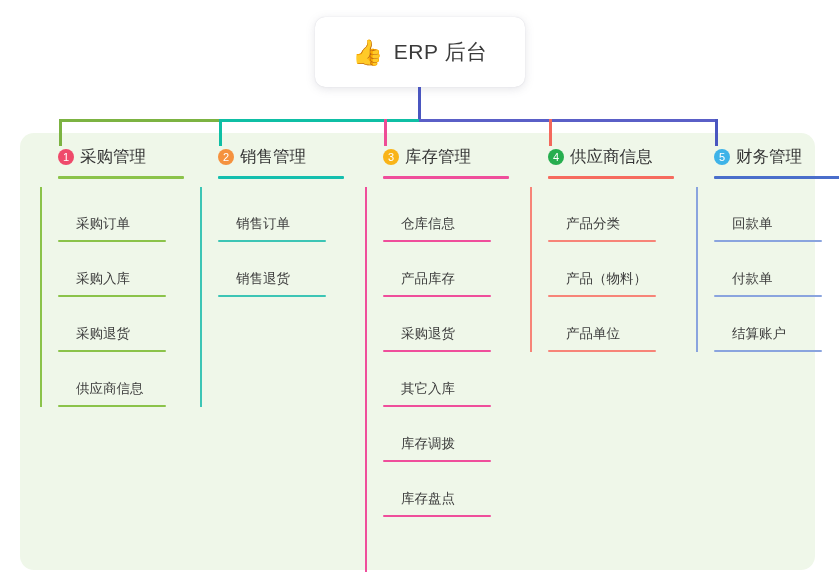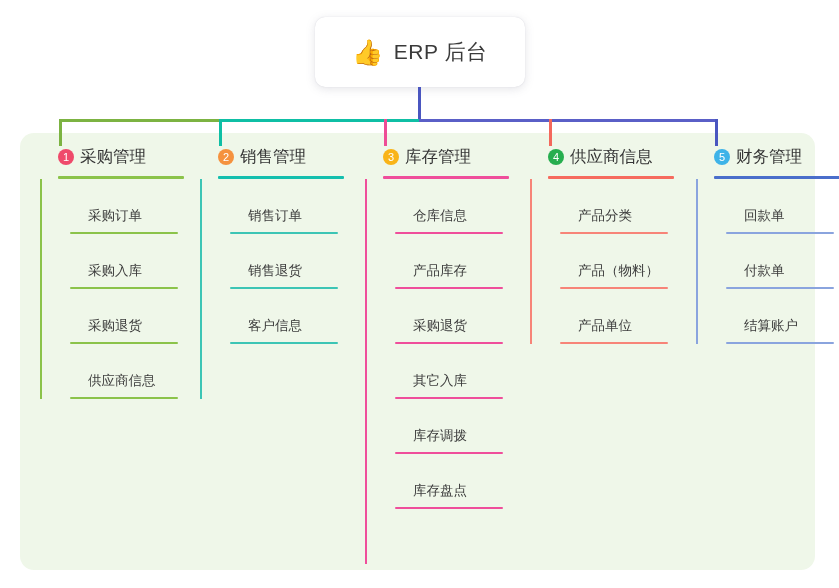--- a/index.html
+++ b/index.html
@@ -100,22 +100,22 @@
     height: 3px;
     width: 126px;
     margin-left: 18px;
     margin-top: 8px;
     border-radius: 1px;
   }
 
   
   .leaves {
     position: relative;
-    margin-top: 0;
-    padding-left: 30px;
+    margin-top: 8px;
+    padding-left: 18px;
   }
   .leaf {
     position: relative;
     height: 55px;
   }
   .leaf-label {
     position: absolute;
     left: 18px;
     bottom: 9px;
     font-size: 13.5px;
@@ -197,24 +197,20 @@
         <div class="leaves">
           <div class="leaf-spine" style="background: rgb(60, 197, 181); height: 220px;"></div>
           <div class="leaf">
             <span class="leaf-label">销售订单</span>
             <div class="leaf-rule" style="background: rgb(60, 197, 181);"></div>
           </div>
           <div class="leaf">
             <span class="leaf-label">销售退货</span>
             <div class="leaf-rule" style="background: rgb(60, 197, 181);"></div>
           </div>
-          <div class="leaf">
-            <span class="leaf-label">客户信息</span>
-            <div class="leaf-rule" style="background: rgb(60, 197, 181);"></div>
-          </div>
         </div>
       </div>
       <div class="col" style="left: 365px;">
         <div class="col-head">
           <span class="badge" style="background: rgb(249, 180, 24);">3</span>
           <span class="col-title">库存管理</span>
         </div>
         <div class="col-rule" style="background: rgb(239, 78, 155);"></div>
         <div class="leaves">
           <div class="leaf-spine" style="background: rgb(239, 78, 155); height: 385px;"></div>

